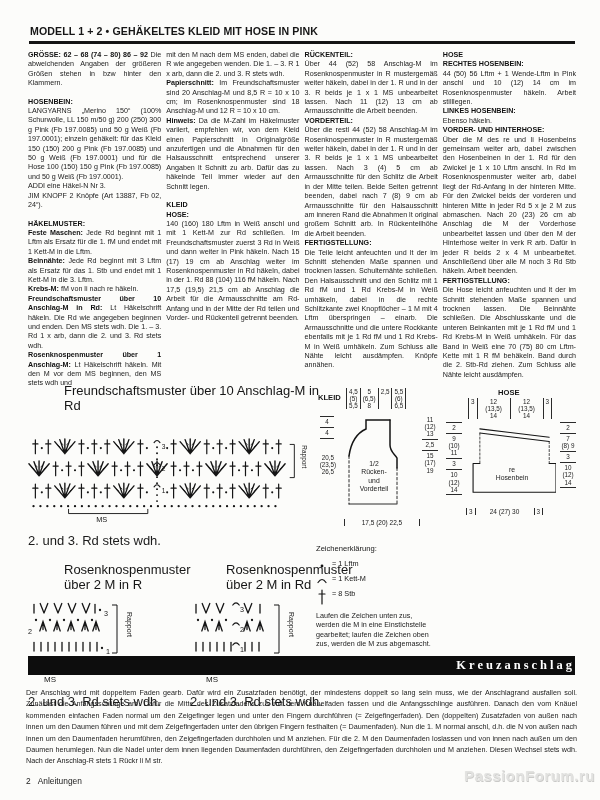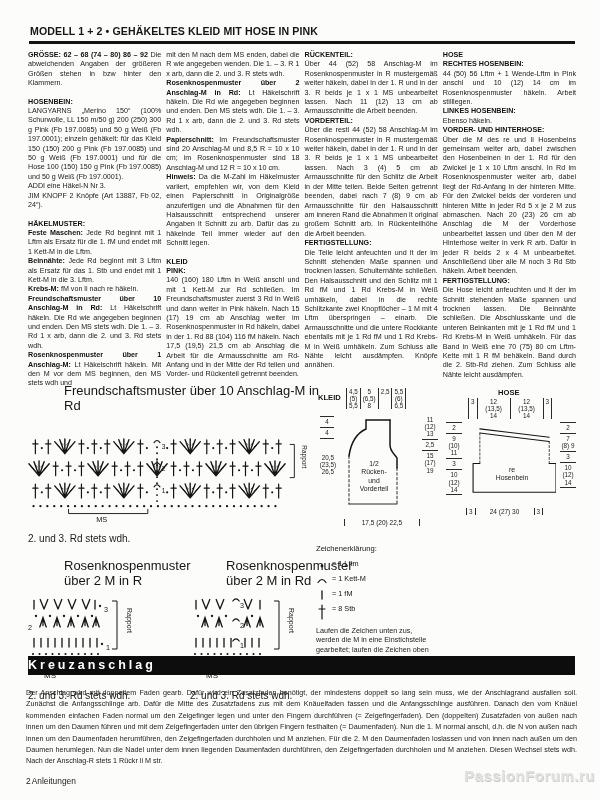--- a/index.html
+++ b/index.html
@@ -14,21 +14,21 @@
 
   
   .cols{left:28px;top:51px;width:548px;display:grid;grid-template-columns:repeat(4,1fr);column-gap:5px;}
   .cols p{font-size:7.15px;line-height:9.4px;text-align:justify;color:#1b1b1b;}
   .cols p.mt{margin-top:9px;}
   .cols b{color:#111;}
 
   
   .diag-left{left:28px;top:383px;width:306px;}
   .diag-title{font-size:13px;font-weight:normal;margin-bottom:3px;padding-left:36px;}
-  .cap{font-size:10px;margin-top:3px;color:#1b1b1b;}
+  .cap{font-size:13px;margin-top:3px;color:#1b1b1b;}
   .rosen-row{display:flex;gap:24px;margin-top:14px;}
   .rosen{width:138px;}
 
   
   svg{display:block;}
   .s09{stroke:#151515;stroke-width:.9;fill:none;stroke-linecap:round;}
   .s10{stroke:#151515;stroke-width:1;fill:none;}
   .s12{stroke:#151515;stroke-width:1.2;fill:none;stroke-linecap:round;}
   .s13{stroke:#151515;stroke-width:1.3;fill:none;stroke-linecap:round;}
   .s15{stroke:#151515;stroke-width:1.5;fill:none;stroke-linecap:round;}
@@ -56,24 +56,24 @@
 
   
   .legend{margin-top:4px;width:180px;}
   .legend-title{font-size:7.6px;font-weight:normal;margin-bottom:6px;}
   .legend-item{display:flex;align-items:flex-start;gap:4px;margin-bottom:3px;}
   .legend-item .txt{font-size:7.3px;}
   .legend-note{font-size:7.2px;line-height:9.3px;white-space:pre-line;margin-top:6px;color:#1b1b1b;}
 
   
   .banner{left:28px;top:656px;width:547px;height:19px;background:#0d0d0d;color:#fff;
-          font-weight:bold;font-size:12.5px;letter-spacing:3px;text-align:left;line-height:19px;}
+          font-weight:bold;font-size:12.5px;letter-spacing:3px;text-align:right;line-height:19px;font-family:Liberation Serif, serif;}
   .bottom-text{left:26px;top:687px;width:551px;font-size:7.2px;line-height:11.4px;text-align:justify;color:#1b1b1b;}
   .footer{left:26px;top:776px;font-size:8.4px;color:#1b1b1b;}
-  .footer .lbl{margin-left:1px;}
+  .footer .lbl{margin-left:7px;}
   .watermark{right:5px;top:767px;font-size:15px;font-weight:bold;color:#e2e2e0;
              text-shadow:.6px .6px 0 #c9c9c7, -.4px -.4px 0 #f4f4f2;letter-spacing:.5px;}
 </style>
 </head>
 <body>
 
 <div class="page">
 
   <svg width="0" height="0" style="position:absolute">
     <defs>
@@ -167,25 +167,24 @@
       <p><b></b><span>JIM KNOPF 2 Knöpfe (Art 13887, Fb 02, 24“).</span></p>
       <p class="mt"><b>HÄKELMUSTER:</b><span></span></p>
       <p><b>Feste Maschen: </b><span>Jede Rd beginnt mit 1 Lftm als Ersatz für die 1. fM und endet mit 1 Kett-M in die Lftm.</span></p>
       <p><b>Beinnähte: </b><span>Jede Rd beginnt mit 3 Lftm als Ersatz für das 1. Stb und endet mit 1 Kett-M in die 3. Lftm.</span></p>
       <p><b>Krebs-M: </b><span>fM von li nach re häkeln.</span></p>
       <p><b>Freundschaftsmuster über 10 Anschlag-M in Rd: </b><span>Lt Häkelschrift häkeln. Die Rd wie angegeben beginnen und enden. Den MS stets wdh. Die 1. – 3. Rd 1 x arb, dann die 2. und 3. Rd stets wdh.</span></p>
       <p><b>Rosenknospenmuster über 1 Anschlag-M: </b><span>Lt Häkelschrift häkeln. Mit den M vor dem MS beginnen, den MS stets wdh und</span></p>
     </div>
     <div>
       <p><b></b><span>mit den M nach dem MS enden, dabei die R wie angegeben wenden. Die 1. – 3. R 1 x arb, dann die 2. und 3. R stets wdh.</span></p>
-      <p><b>Rosenknospenmuster über 2 Anschlag-M in Rd: </b><span>Lt Häkelschrift häkeln. Die Rd wie angegeben beginnen und enden. Den MS stets wdh. Die 1. – 3. Rd 1 x arb, dann die 2. und 3. Rd stets wdh.</span></p>
       <p><b>Papierschnitt: </b><span>Im Freundschaftsmuster sind 20 Anschlag-M und 8,5 R = 10 x 10 cm; im Rosenknospenmuster sind 18 Anschlag-M und 12 R = 10 x 10 cm.</span></p>
       <p><b>Hinweis: </b><span>Da die M-Zahl im Häkelmuster variiert, empfehlen wir, von dem Kleid einen Papierschnitt in Originalgröße anzufertigen und die Abnahmen für den Halsausschnitt entsprechend unserer Angaben lt Schnitt zu arb. Dafür das zu häkelnde Teil immer wieder auf den Schnitt legen.</span></p>
       <p class="mt"><b>KLEID</b><span></span></p>
-      <p><b>PINK:</b><span></span></p>
+      <p><b>HOSE:</b><span></span></p>
       <p><b></b><span>140 (160) 180 Lftm in Weiß anschl und mit 1 Kett-M zur Rd schließen. Im Freundschaftsmuster zuerst 3 Rd in Weiß und dann weiter in Pink häkeln. Nach 15 (17) 19 cm ab Anschlag weiter im Rosenknospenmuster in Rd häkeln, dabei in der 1. Rd 88 (104) 116 fM häkeln. Nach 17,5 (19,5) 21,5 cm ab Anschlag die Arbeit für die Armausschnitte am Rd-Anfang und in der Mitte der Rd teilen und Vorder- und Rückenteil getrennt beenden.</span></p>
     </div>
     <div>
       <p><b>RÜCKENTEIL:</b><span></span></p>
       <p><b></b><span>Über 44 (52) 58 Anschlag-M im Rosenknospenmuster in R mustergemäß weiter häkeln, dabei in der 1. R und in der 3. R beids je 1 x 1 MS unbearbeitet lassen. Nach 11 (12) 13 cm ab Armausschnitte die Arbeit beenden.</span></p>
       <p><b>VORDERTEIL:</b><span></span></p>
       <p><b></b><span>Über die restl 44 (52) 58 Anschlag-M im Rosenknospenmuster in R mustergemäß weiter häkeln, dabei in der 1. R und in der 3. R beids je 1 x 1 MS unbearbeitet lassen. Nach 3 (4) 5 cm ab Armausschnitte für den Schlitz die Arbeit in der Mitte teilen. Beide Seiten getrennt beenden, dabei nach 7 (8) 9 cm ab Armausschnitte für den Halsausschnitt am inneren Rand die Abnahmen lt original großem Schnitt arb. In Rückenteilhöhe die Arbeit beenden.</span></p>
       <p><b>FERTIGSTELLUNG:</b><span></span></p>
       <p><b></b><span>Die Teile leicht anfeuchten und lt der im Schnitt stehenden Maße spannen und trocknen lassen. Schulternähte schließen. Den Halsausschnitt und den Schlitz mit 1 Rd fM und 1 Rd Krebs-M in Weiß umhäkeln, dabei in die rechte Schlitzkante zwei Knopflöcher – 1 M mit 4 Lftm überspringen – einarb. Die Armausschnitte und die untere Rockkante ebenfalls mit je 1 Rd fM und 1 Rd Krebs-M in Weiß umhäkeln. Zum Schluss alle Nähte leicht ausdämpfen. Knöpfe annähen.</span></p>
     </div>
@@ -439,26 +438,20 @@
           </svg>
         <span class="txt">= 1 Lftm</span>
       </div>
       <div class="legend-item">
         <svg width="12" height="12" viewBox="0 0 12 12">
             <path class="s12" d="M2,8.5 Q6,2.5 10,8.5"></path>
           </svg>
         <span class="txt">= 1 Kett-M</span>
       </div>
       <div class="legend-item">
-        <svg width="12" height="12" viewBox="0 0 12 12">
-            <path class="s13" d="M6,2 V10"></path>
-          </svg>
-        <span class="txt">= 1 fM</span>
-      </div>
-      <div class="legend-item">
         <svg width="12" height="16" viewBox="0 0 12 16">
             <path class="s12" d="M6,1 V15 M3,5 H9"></path>
           </svg>
         <span class="txt">= 8 Stb</span>
       </div>
       <div class="legend-note">Laufen die Zeichen unten zus,
 werden die M in eine Einstichstelle
 gearbeitet; laufen die Zeichen oben
 zus, werden die M zus abgemascht.</div>
     </div>

